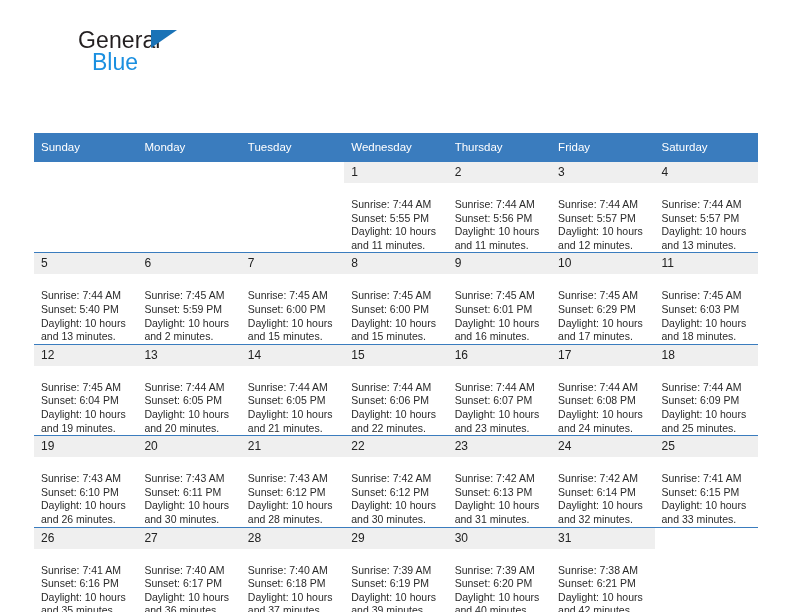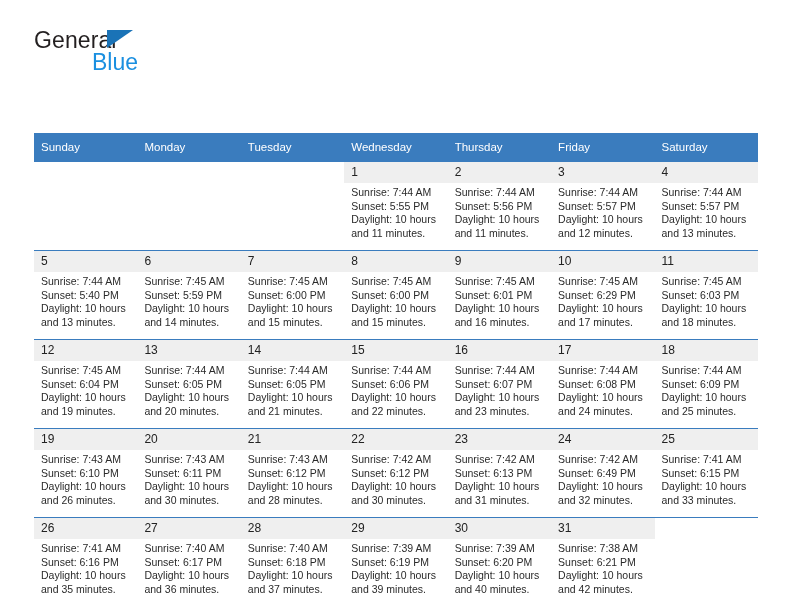--- a/index.html
+++ b/index.html
@@ -37,20 +37,21 @@
     height: 60px;
   }
   .brand-line1 {
     position: relative;
     font-size: 23px;
     color: #231f20;
     letter-spacing: 0.1px;
     line-height: 24px;
     height: 24px;
     white-space: nowrap;
+    margin-left: 44px;
   }
   .brand-tri {
     position: absolute;
     left: 73px;
     top: 2px;
     width: 0;
     height: 0;
     border-left: 26px solid #1a73b7;
     border-bottom: 18px solid transparent;
   }
@@ -121,21 +122,21 @@
     font-size: 12px;
     color: #222222;
     line-height: 17px;
     padding: 2px 0 2px 7px;
     height: 17px;
   }
   td.blank .daynum {
     background: transparent;
   }
   .details {
-    padding: 3px 7px 0 7px;
+    padding: 15px 7px 0 7px;
     font-size: 10.5px;
     line-height: 13.6px;
     color: #2a2a2a;
   }
   .details div {
     white-space: nowrap;
   }
   .details .dl {
     white-space: normal;
   }
@@ -222,21 +223,21 @@
                 <div>Sunrise: 7:44 AM</div>
                 <div>Sunset: 5:40 PM</div>
                 <div class="dl">Daylight: 10 hours and 13 minutes.</div>
               </div>
             </td>
             <td>
               <div class="daynum">6</div>
               <div class="details">
                 <div>Sunrise: 7:45 AM</div>
                 <div>Sunset: 5:59 PM</div>
-                <div class="dl">Daylight: 10 hours and 14 minutes.</div>
+                <div class="dl">Daylight: 10 hours and 2 minutes.</div>
               </div>
             </td>
             <td>
               <div class="daynum">7</div>
               <div class="details">
                 <div>Sunrise: 7:45 AM</div>
                 <div>Sunset: 6:00 PM</div>
                 <div class="dl">Daylight: 10 hours and 15 minutes.</div>
               </div>
             </td>
@@ -369,21 +370,21 @@
               <div class="details">
                 <div>Sunrise: 7:42 AM</div>
                 <div>Sunset: 6:13 PM</div>
                 <div class="dl">Daylight: 10 hours and 31 minutes.</div>
               </div>
             </td>
             <td>
               <div class="daynum">24</div>
               <div class="details">
                 <div>Sunrise: 7:42 AM</div>
-                <div>Sunset: 6:49 PM</div>
+                <div>Sunset: 6:14 PM</div>
                 <div class="dl">Daylight: 10 hours and 32 minutes.</div>
               </div>
             </td>
             <td>
               <div class="daynum">25</div>
               <div class="details">
                 <div>Sunrise: 7:41 AM</div>
                 <div>Sunset: 6:15 PM</div>
                 <div class="dl">Daylight: 10 hours and 33 minutes.</div>
               </div>

